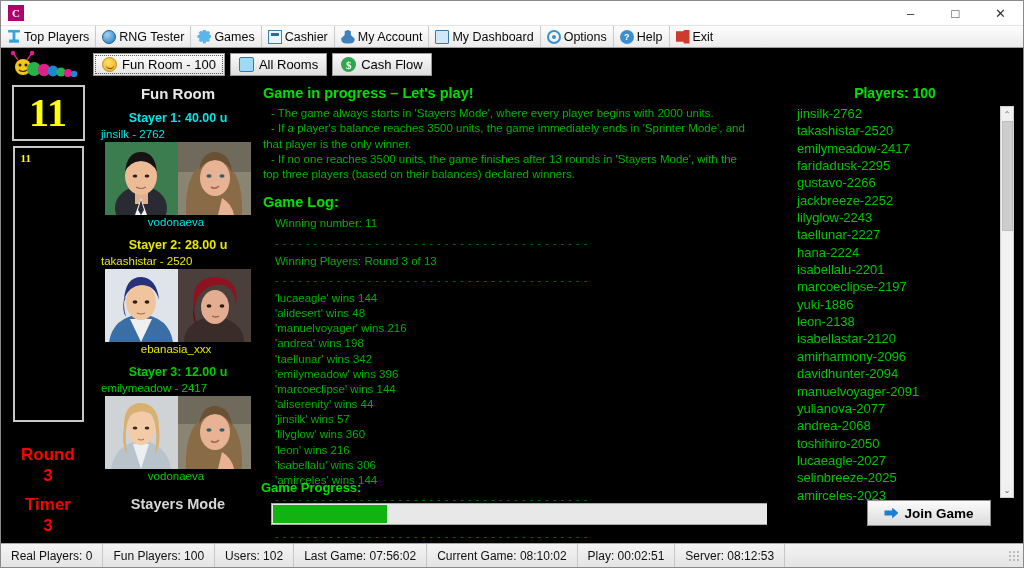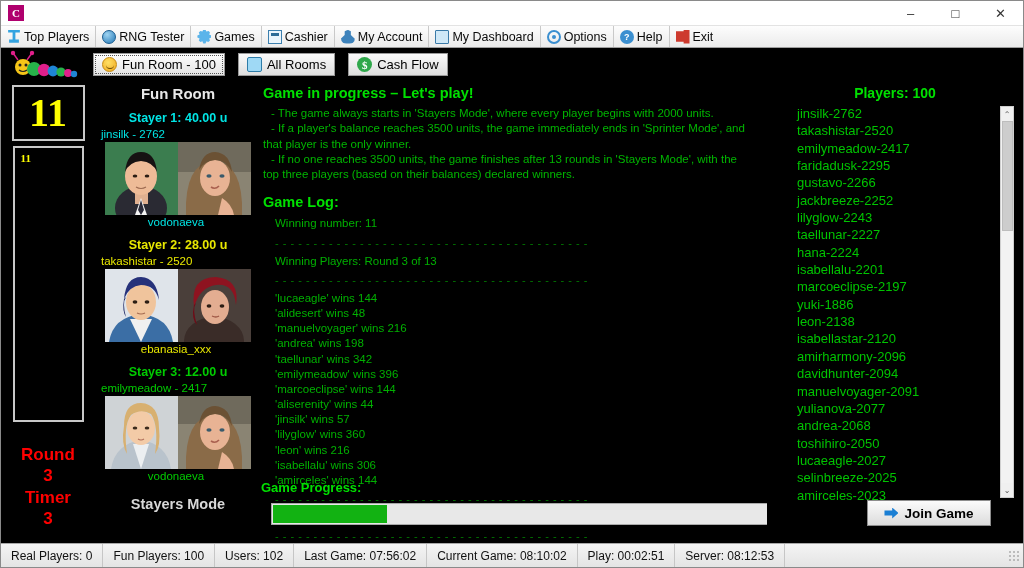--- a/index.html
+++ b/index.html
@@ -71,21 +71,21 @@
   .ic-exit { background: #cd3a2e; clip-path: polygon(0 12%,58% 12%,58% 0,100% 0,100% 100%,58% 100%,58% 88%,0 88%); }
 
   
   .toolbar {
     height: 33px; min-height: 33px;
     background: #000;
     display: flex; align-items: center;
     padding-left: 4px;
   }
   .caterpillar { width: 80px; height: 30px; position: relative; flex: 0 0 80px; }
-  .tabs { display: flex; align-items: center; gap: 13px; margin-left: 8px; }
+  .tabs { display: flex; align-items: center; gap: 5px; margin-left: 8px; }
   .tab {
     display: flex; align-items: center; gap: 5px;
     height: 23px; padding: 0 8px;
     background: linear-gradient(#fafafa, #dedede);
     border: 1px solid #9a9a9a;
     font-size: 13px; color: #000; white-space: nowrap;
   }
   .tab.active { outline: 1px dotted #555; outline-offset: -3px; background: linear-gradient(#fefefe, #e4e4e4); }
   .tab-icon { width: 15px; height: 15px; position: relative; flex: 0 0 15px; }
   .ic-smiley { border-radius: 50%; background: radial-gradient(circle at 40% 35%, #ffe066, #f0a81c); border:1px solid #c58a10; }
@@ -114,21 +114,21 @@
   .history-box {
     width: 71px; height: 276px; margin-top: 5px;
     border: 2px solid #c8c8c8; background: #000;
     padding: 4px 6px; overflow: hidden;
   }
   .hist-item { color: #ffff00; font-size: 11px; font-weight: bold; font-family: "Liberation Serif", serif; }
   .round-block { margin-top: 22px; text-align: center; }
   .round-lbl, .round-val, .timer-lbl, .timer-val {
     color: #ff0000; font-size: 17px; font-weight: bold; line-height: 1.25;
   }
-  .timer-lbl { }
+  .timer-lbl { margin-top: 7px; }
 
   
   .col-stayers {
     width: 166px; flex: 0 0 166px;
     padding-top: 4px; text-align: center;
   }
   .fun-room-title { color: #e8e8e8; font-size: 15px; font-weight: bold; margin-bottom: 9px; }
   .stayer-head { font-size: 12.5px; font-weight: bold; margin-bottom: 3px; }
   .stayer-name { font-size: 11.5px; text-align: left; padding-left: 6px; margin-bottom: 2px; }
   .avatar-pair { display: flex; justify-content: center; gap: 0; }

